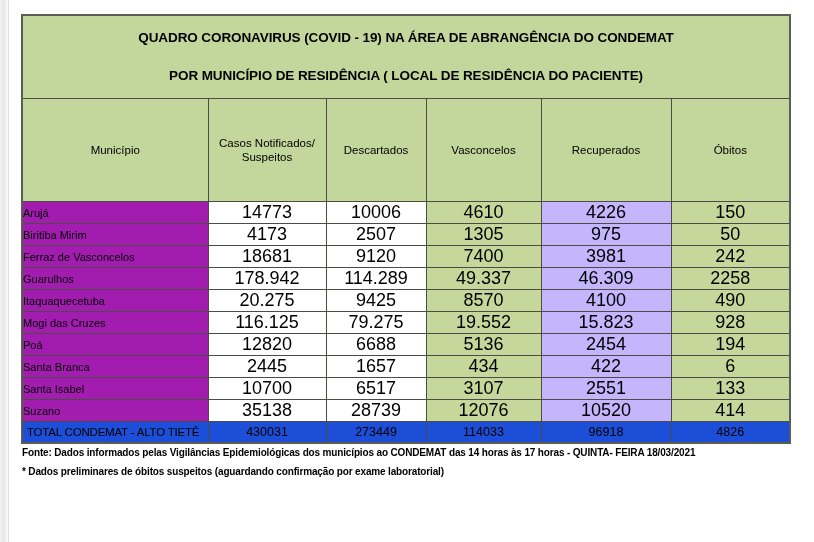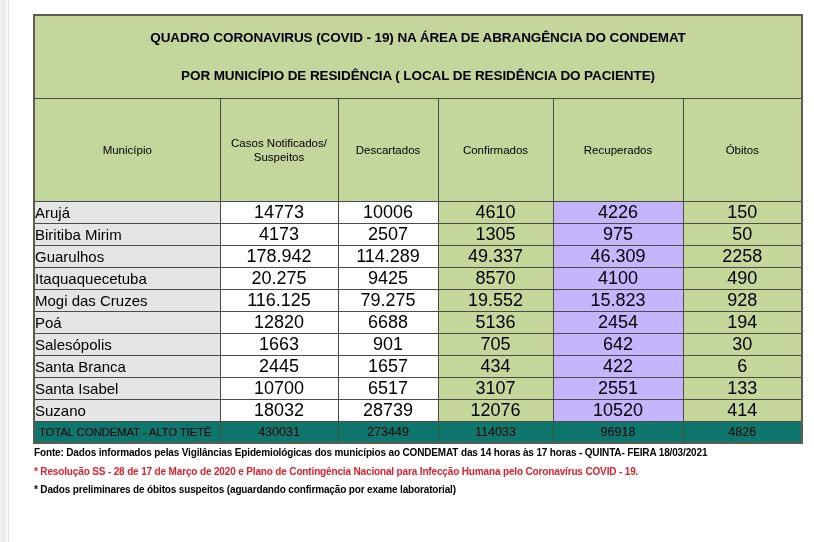--- a/index.html
+++ b/index.html
@@ -20,21 +20,21 @@
   .edge-strip {
     position: absolute;
     left: 0; top: 0;
     width: 8px; height: 542px;
     background: linear-gradient(to right, #f2f2f2 0%, #e8e8e8 45%, #fbfbfb 100%);
     border-right: 1px solid #e0e0e0;
   }
 
   .sheet {
     position: absolute;
-    left: 33px;
+    left: 21px;
     top: 14px;
     width: 768px;
   }
 
   table.grid {
     border-collapse: collapse;
     table-layout: fixed;
     width: 768px;
     border: 2px solid #5c5c52;
   }
@@ -74,39 +74,39 @@
     text-align: center;
     vertical-align: middle;
     font-size: 11.5px;
     font-weight: bold;
     line-height: 1.25;
   }
 
   
   .r-name {
     height: 20px;
-    background: #e5e5e5;
+    background: #a21caf;
     text-align: left;
     padding-left: 4px;
-    font-size: 15px;
+    font-size: 11px;
     white-space: nowrap;
   }
   .r-num {
     height: 20px;
     background: #ffffff;
     text-align: center;
     font-size: 18px;
   }
   .r-conf { background: #c5d79a; }
   .r-rec  { background: #c4b5fd; }
   .r-obi  { background: #c5d79a; }
 
   
   .tot td {
-    background: #0f766e;
+    background: #1d4ed8;
     height: 20px;
     font-weight: bold;
     font-size: 12.5px;
   }
   .tot .t-name {
     text-align: left;
     padding-left: 4px;
     font-size: 11.5px;
     letter-spacing: -0.2px;
     white-space: nowrap;
@@ -152,21 +152,21 @@
         </td>
       </tr>
 
       <tr>
         <td class="hdr">Município</td>
         <td class="hdr">
           <span>Casos Notificados/</span><br>
           <span>Suspeitos</span>
         </td>
         <td class="hdr">Descartados</td>
-        <td class="hdr">Confirmados</td>
+        <td class="hdr">Vasconcelos</td>
         <td class="hdr">Recuperados</td>
         <td class="hdr">Óbitos</td>
       </tr>
 
       <tr>
         <td class="r-name">Arujá</td>
         <td class="r-num">14773</td>
         <td class="r-num">10006</td>
         <td class="r-num r-conf">4610</td>
         <td class="r-num r-rec">4226</td>
@@ -174,20 +174,28 @@
       </tr>
       <tr>
         <td class="r-name">Biritiba Mirim</td>
         <td class="r-num">4173</td>
         <td class="r-num">2507</td>
         <td class="r-num r-conf">1305</td>
         <td class="r-num r-rec">975</td>
         <td class="r-num r-obi">50</td>
       </tr>
       <tr>
+        <td class="r-name">Ferraz de Vasconcelos</td>
+        <td class="r-num">18681</td>
+        <td class="r-num">9120</td>
+        <td class="r-num r-conf">7400</td>
+        <td class="r-num r-rec">3981</td>
+        <td class="r-num r-obi">242</td>
+      </tr>
+      <tr>
         <td class="r-name">Guarulhos</td>
         <td class="r-num">178.942</td>
         <td class="r-num">114.289</td>
         <td class="r-num r-conf">49.337</td>
         <td class="r-num r-rec">46.309</td>
         <td class="r-num r-obi">2258</td>
       </tr>
       <tr>
         <td class="r-name">Itaquaquecetuba</td>
         <td class="r-num">20.275</td>
@@ -206,62 +214,53 @@
       </tr>
       <tr>
         <td class="r-name">Poá</td>
         <td class="r-num">12820</td>
         <td class="r-num">6688</td>
         <td class="r-num r-conf">5136</td>
         <td class="r-num r-rec">2454</td>
         <td class="r-num r-obi">194</td>
       </tr>
       <tr>
-        <td class="r-name">Salesópolis</td>
-        <td class="r-num">1663</td>
-        <td class="r-num">901</td>
-        <td class="r-num r-conf">705</td>
-        <td class="r-num r-rec">642</td>
-        <td class="r-num r-obi">30</td>
-      </tr>
-      <tr>
         <td class="r-name">Santa Branca</td>
         <td class="r-num">2445</td>
         <td class="r-num">1657</td>
         <td class="r-num r-conf">434</td>
         <td class="r-num r-rec">422</td>
         <td class="r-num r-obi">6</td>
       </tr>
       <tr>
         <td class="r-name">Santa Isabel</td>
         <td class="r-num">10700</td>
         <td class="r-num">6517</td>
         <td class="r-num r-conf">3107</td>
         <td class="r-num r-rec">2551</td>
         <td class="r-num r-obi">133</td>
       </tr>
       <tr>
         <td class="r-name">Suzano</td>
-        <td class="r-num">18032</td>
+        <td class="r-num">35138</td>
         <td class="r-num">28739</td>
         <td class="r-num r-conf">12076</td>
         <td class="r-num r-rec">10520</td>
         <td class="r-num r-obi">414</td>
       </tr>
 
       <tr class="tot">
         <td class="t-name">TOTAL CONDEMAT - ALTO TIETÊ</td>
         <td class="t-num">430031</td>
         <td class="t-num">273449</td>
         <td class="t-num">114033</td>
         <td class="t-num">96918</td>
         <td class="t-num">4826</td>
       </tr>
     </tbody>
   </table>
 
   <div class="notes">
     <div class="note">Fonte: Dados informados pelas Vigilâncias Epidemiológicas dos municípios ao CONDEMAT das 14 horas às 17 horas - QUINTA- FEIRA  18/03/2021</div>
-    <div class="note red">* Resolução SS - 28 de 17 de Março de 2020 e Plano de Contingência Nacional para Infecção Humana pelo Coronavírus COVID - 19.</div>
     <div class="note">* Dados preliminares de óbitos suspeitos (aguardando confirmação por exame laboratorial)</div>
   </div>
 
 </div>
 
 </body></html>

